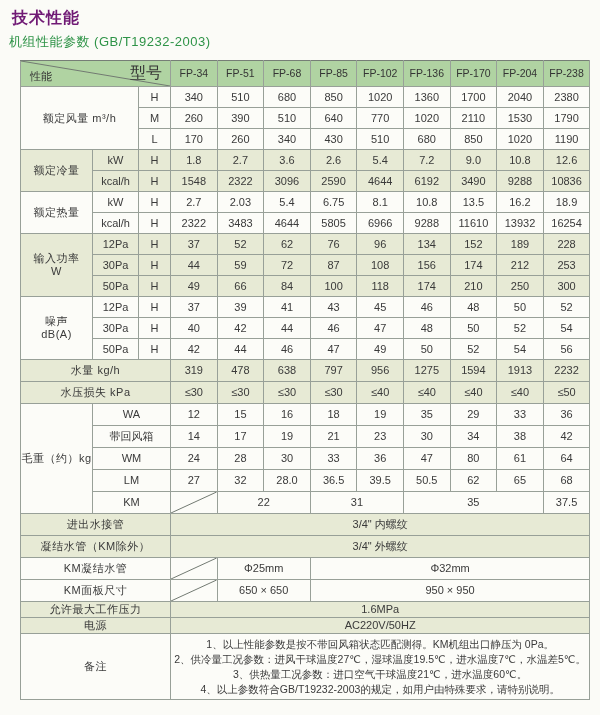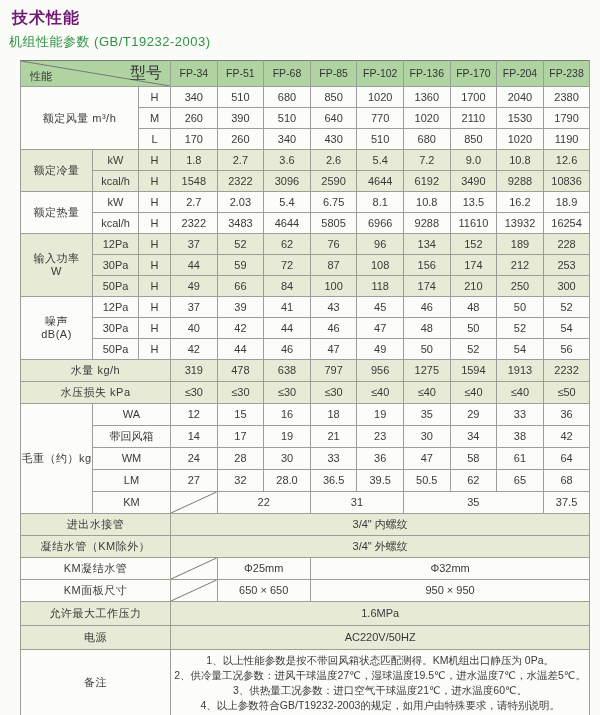--- a/index.html
+++ b/index.html
@@ -40,21 +40,21 @@
   tr.gt td{border-top:1.5px solid #767e76;}
   tr.header-row td{
     background:#b0d3a2;
     height:25px;
     font-size:10.5px;
     color:#343434;
   }
   tr.tint td{background:#e7ead5;}
   tr.h21{height:21px;}
   tr.h22{height:22px;}
-  tr.h24{height:24px;}
+  tr.h24{height:16px;}
   tr.hremarks{height:66px;}
   td.corner{position:relative;}
   td.corner .corner-left{
     position:absolute;left:9px;bottom:3px;font-size:11px;
   }
   td.corner .corner-right{
     position:absolute;right:8px;top:3px;font-size:16px;
   }
   td.diag-cell{position:relative;}
   svg.diag{position:absolute;left:0;top:0;width:100%;height:100%;display:block;}
@@ -335,21 +335,21 @@
         <td>42</td>
       </tr>
   <tr class="h22">
     <td colspan="2">WM</td>
   <td>24</td>
         <td>28</td>
         <td>30</td>
         <td>33</td>
         <td>36</td>
         <td>47</td>
-        <td>58</td>
+        <td>80</td>
         <td>61</td>
         <td>64</td>
       </tr>
   <tr class="h22">
     <td colspan="2">LM</td>
   <td>27</td>
         <td>32</td>
         <td>28.0</td>
         <td>36.5</td>
         <td>39.5</td>

